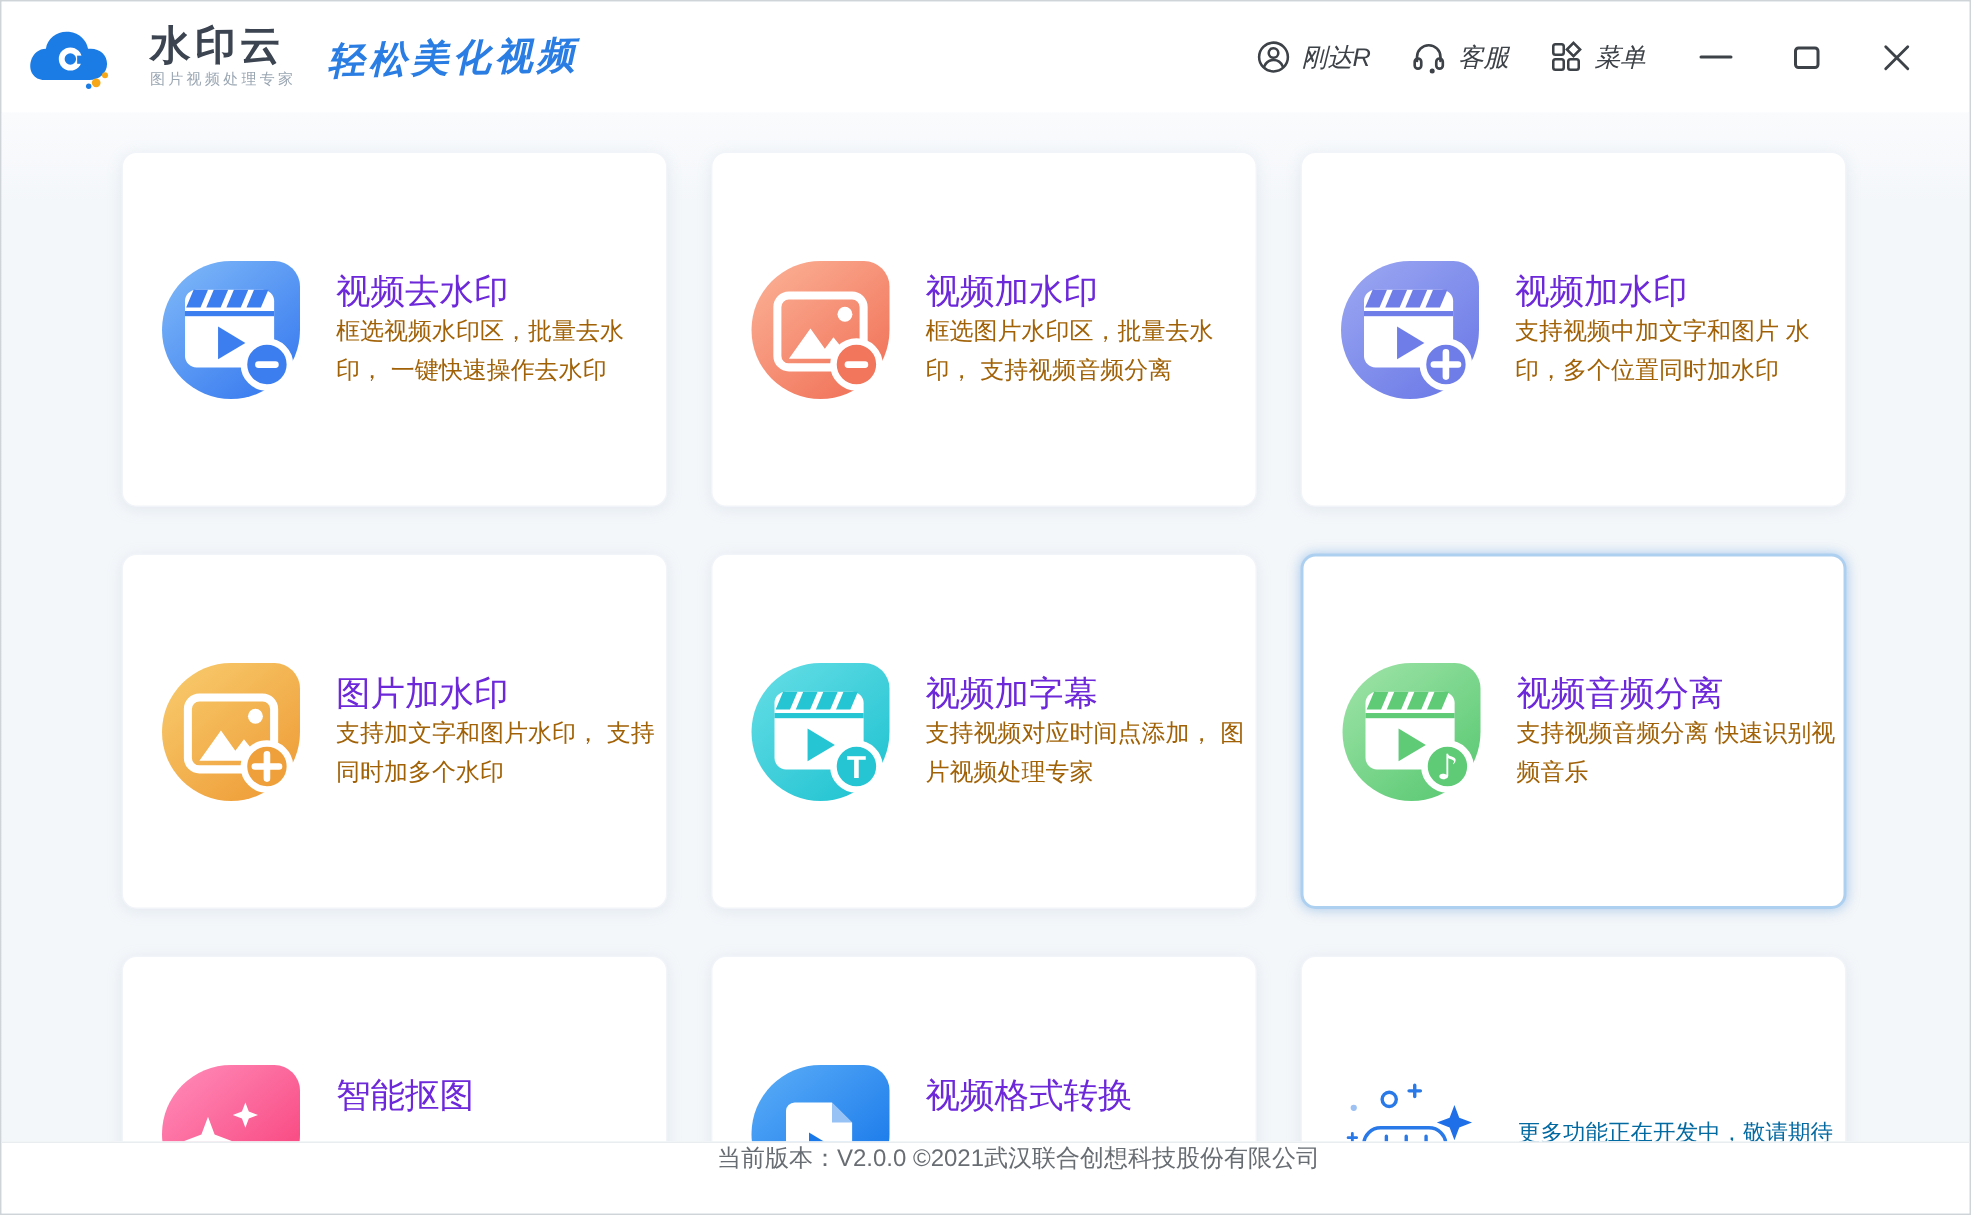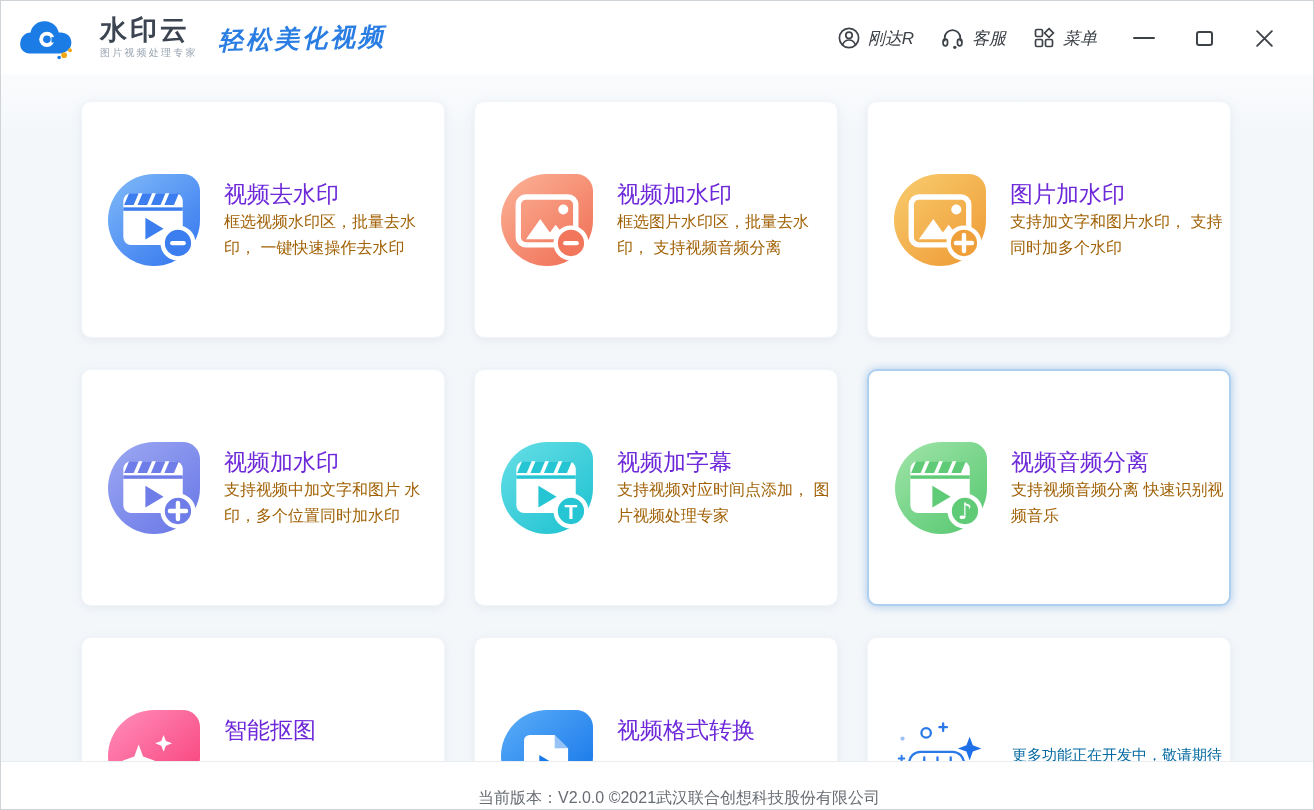--- a/index.html
+++ b/index.html
@@ -59,21 +59,21 @@
   .g-pink   { background:linear-gradient(140deg,#ff8ab7 5%,#f8447e 85%); }
   .g-blue2  { background:linear-gradient(140deg,#58abf7 5%,#1878ea 85%); }
   .card-text { margin-left:24px; width:224px; }
   .card-title { font-size:23px; color:#6d28d9; line-height:30px; }
   .card-desc { font-size:16px; color:#a16207; line-height:26px; min-height:52px; width:218px; }
   .illu-box { flex:0 0 104px; width:104px; height:84px; }
   .teaser { margin-left:14px; font-size:15px; color:#0369a1; width:212px; }
   
   footer {
     flex:0 0 48px; background:#ffffff; border-top:1px solid #e9edf0;
-    display:flex; align-items:flex-end; justify-content:center;
+    display:flex; align-items:flex-start; justify-content:center;
     position:relative; z-index:2;padding-left:44px;
   }
   footer div { font-size:16px; color:#686d73; }
 </style>
 </head>
 <body>
 
 <header>
   <div class="logo">
     <svg width="58" height="46" viewBox="0 0 64 50">
@@ -170,51 +170,51 @@
         </div>
         <div class="card-text">
           <div class="card-title">视频加水印</div>
           <div class="card-desc">框选图片水印区，批量去水印， 支持视频音频分离</div>
         </div>
       </div>
     </div>
 
     <div class="card">
       <div class="card-inner">
-        <div class="blob g-amber" style="color:#efa03b">
-          <svg viewBox="0 0 48 48">
-            <rect x="9" y="12" width="30" height="25" rx="4" fill="none" stroke="#fff" stroke-width="2.8"></rect>
-            <path d="M13 34 l7.5 -10.5 5 7 3 -4 6 7.5 z" fill="#fff"></path>
-            <circle cx="32.5" cy="18.5" r="2.6" fill="#fff"></circle>
-            <circle cx="36.5" cy="36" r="8" fill="currentColor" stroke="#fff" stroke-width="2.3"></circle>
-            <path d="M36.5 31.8 v8.4 M32.3 36 h8.4" stroke="#fff" stroke-width="2.3" stroke-linecap="round"></path>
-          </svg>
-        </div>
-        <div class="card-text">
-          <div class="card-title">图片加水印</div>
-          <div class="card-desc">支持加文字和图片水印， 支持同时加多个水印</div>
-        </div>
-      </div>
-    </div>
-
-    <div class="card">
-      <div class="card-inner">
         <div class="blob g-violet" style="color:#6f7de8">
           <svg viewBox="0 0 48 48">
             <rect x="8" y="10" width="31" height="27" rx="4" fill="#fff"></rect>
             <path d="M11 10 h5 l-2.6 6.2 h-5 z M18 10 h5 l-2.6 6.2 h-5 z M25 10 h5 l-2.6 6.2 h-5 z M32 10 h5 l-2.6 6.2 h-5 z" fill="currentColor"></path>
             <rect x="8" y="17.4" width="31" height="1.8" fill="currentColor"></rect>
             <path d="M19.5 22.8 l9.5 5.7 -9.5 5.7 z" fill="currentColor"></path>
             <circle cx="36.5" cy="36" r="8" fill="currentColor" stroke="#fff" stroke-width="2.3"></circle>
             <path d="M36.5 31.8 v8.4 M32.3 36 h8.4" stroke="#fff" stroke-width="2.3" stroke-linecap="round"></path>
           </svg>
         </div>
         <div class="card-text">
           <div class="card-title">视频加水印</div>
           <div class="card-desc">支持视频中加文字和图片 水印，多个位置同时加水印</div>
+        </div>
+      </div>
+    </div>
+
+    <div class="card">
+      <div class="card-inner">
+        <div class="blob g-amber" style="color:#efa03b">
+          <svg viewBox="0 0 48 48">
+            <rect x="9" y="12" width="30" height="25" rx="4" fill="none" stroke="#fff" stroke-width="2.8"></rect>
+            <path d="M13 34 l7.5 -10.5 5 7 3 -4 6 7.5 z" fill="#fff"></path>
+            <circle cx="32.5" cy="18.5" r="2.6" fill="#fff"></circle>
+            <circle cx="36.5" cy="36" r="8" fill="currentColor" stroke="#fff" stroke-width="2.3"></circle>
+            <path d="M36.5 31.8 v8.4 M32.3 36 h8.4" stroke="#fff" stroke-width="2.3" stroke-linecap="round"></path>
+          </svg>
+        </div>
+        <div class="card-text">
+          <div class="card-title">图片加水印</div>
+          <div class="card-desc">支持加文字和图片水印， 支持同时加多个水印</div>
         </div>
       </div>
     </div>
 
     <div class="card">
       <div class="card-inner">
         <div class="blob g-cyan" style="color:#26c5d3">
           <svg viewBox="0 0 48 48">
             <rect x="8" y="10" width="31" height="27" rx="4" fill="#fff"></rect>
             <path d="M11 10 h5 l-2.6 6.2 h-5 z M18 10 h5 l-2.6 6.2 h-5 z M25 10 h5 l-2.6 6.2 h-5 z M32 10 h5 l-2.6 6.2 h-5 z" fill="currentColor"></path>

